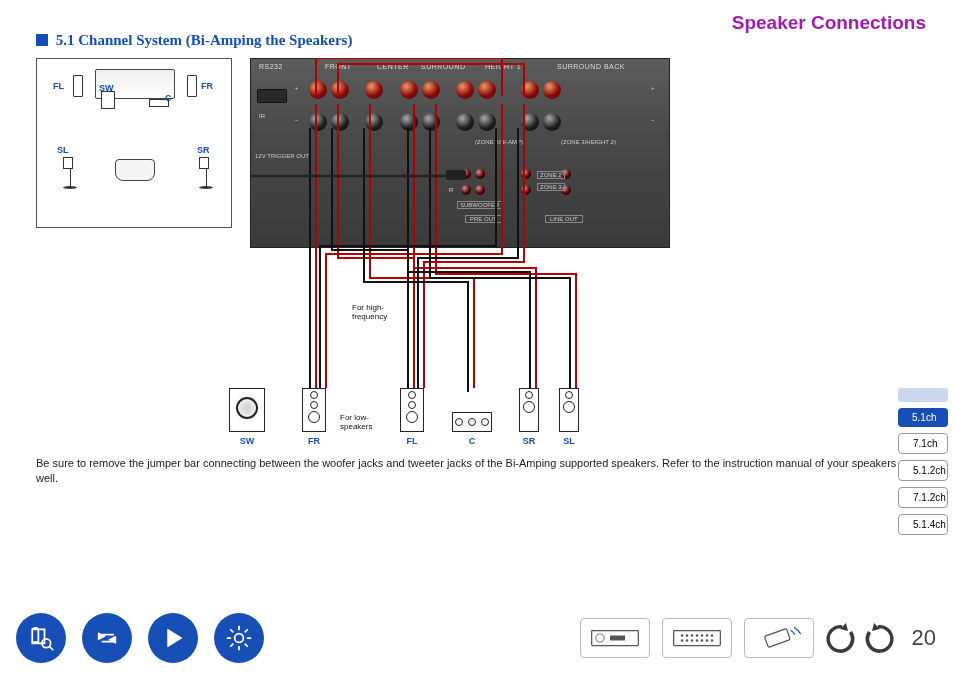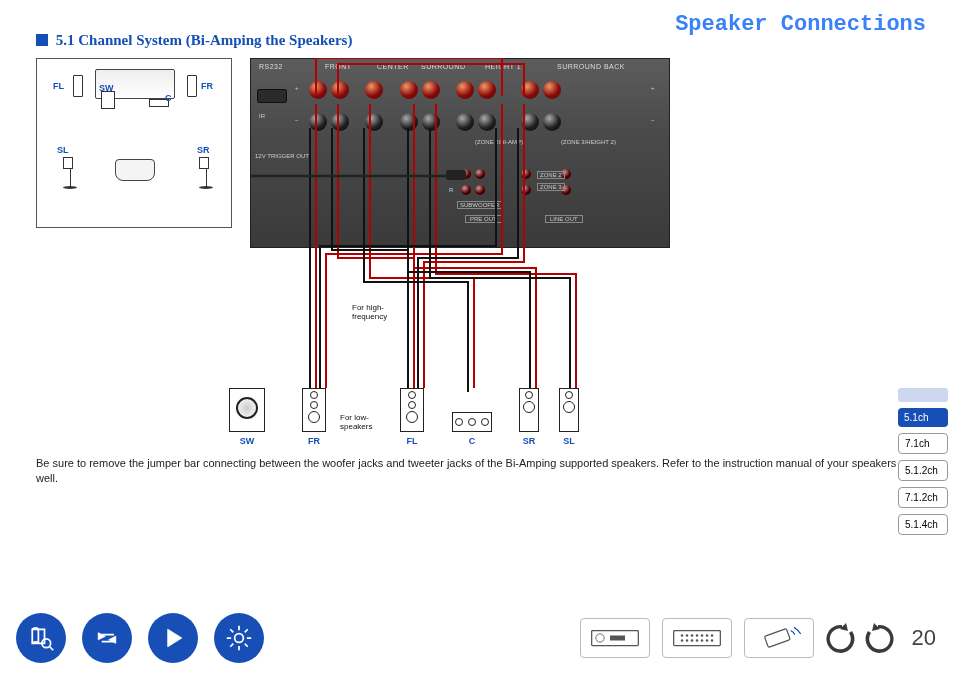--- a/index.html
+++ b/index.html
@@ -8,24 +8,23 @@
     height: 676px;
     font-family: Arial, Helvetica, sans-serif;
     background: #fff;
     position: relative;
     overflow: hidden;
   }
   .header-right {
     position: absolute;
     top: 12px;
     right: 28px;
-    font-size: 22px;
+    font-size: 19px;
     font-weight: bold;
-    color: #3b82f6;
-    font-family: Liberation Mono, monospace;
+    color: #a21caf;
   }
   .section-title {
     position: absolute;
     top: 32px;
     left: 36px;
     font-size: 15px;
     font-weight: bold;
     color: #144fb6;
     font-family: Liberation Serif, serif;
   }
@@ -183,21 +182,21 @@
     position: absolute;
     right: 6px;
     top: 388px;
     width: 50px;
   }
   .ch-tabs .tab {
     border: 1px solid #999;
     border-radius: 4px;
     font-size: 10px;
     text-align: left;
-    padding: 4px 6px;
+    padding: 4px 14px;
     margin-bottom: 6px;
     background: #fff;
     cursor: pointer;
   }
   .ch-tabs .tab.active {
     border: none;
     color: #fff;
     background: #174fb6;
   }
   .ch-tabs .spacer {

